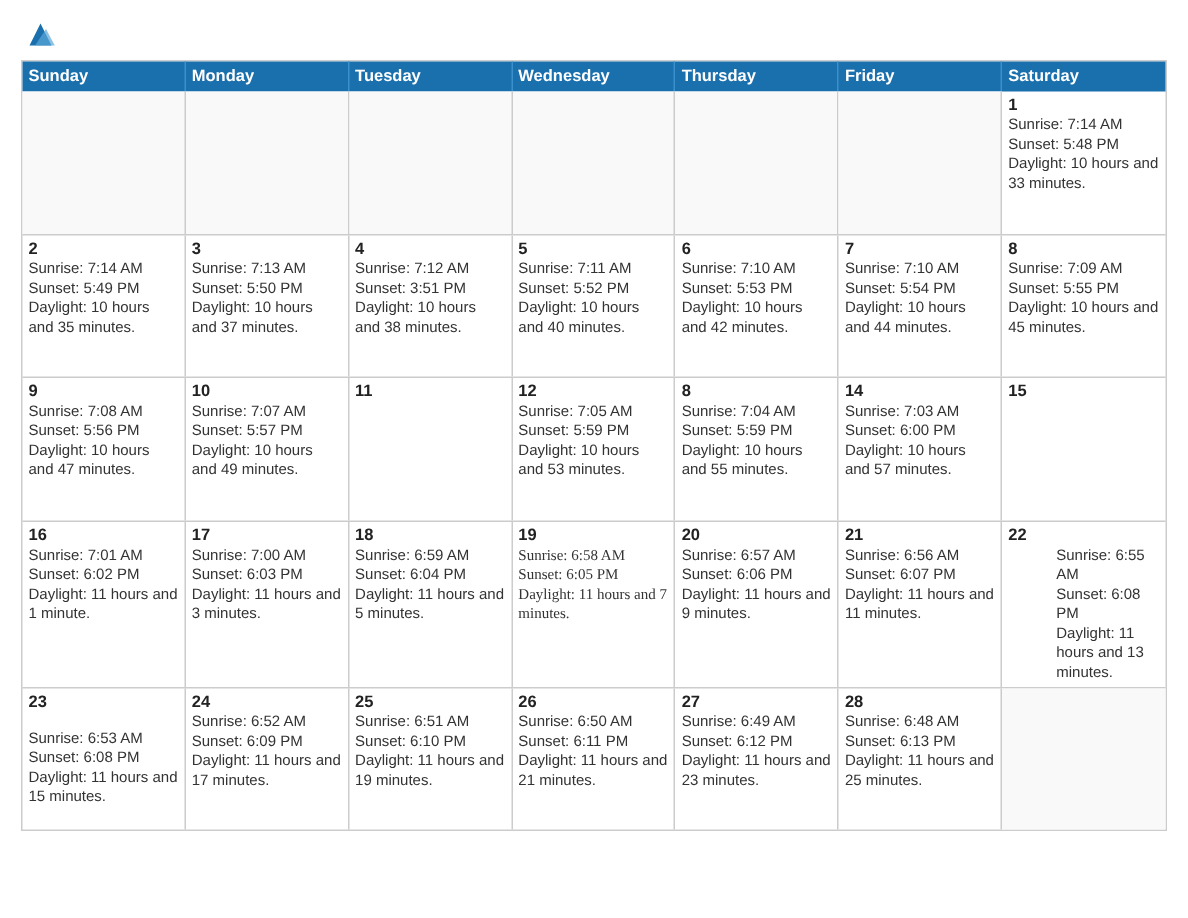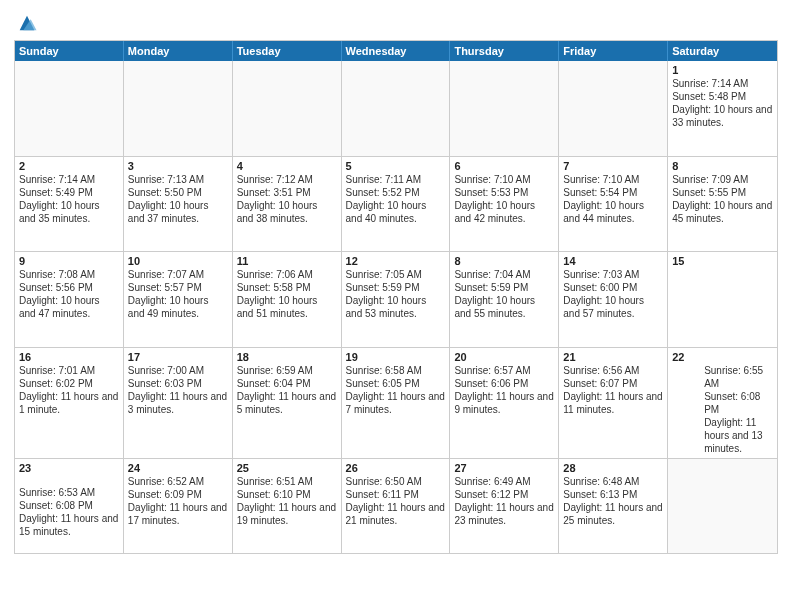--- a/index.html
+++ b/index.html
@@ -222,23 +222,20 @@
 Daylight: 10 hours and 47 minutes.</div>
           </div>
           <div class="cal-cell">
             <div class="day-num">10</div>
             <div class="cell-text" style="white-space: pre-line;">Sunrise: 7:07 AM
 Sunset: 5:57 PM
 Daylight: 10 hours and 49 minutes.</div>
           </div>
           <div class="cal-cell">
             <div class="day-num">11</div>
-            <div class="cell-text" style="white-space: pre-line;">Sunrise: 7:06 AM
-Sunset: 5:58 PM
-Daylight: 10 hours and 51 minutes.</div>
           </div>
           <div class="cal-cell">
             <div class="day-num">12</div>
             <div class="cell-text" style="white-space: pre-line;">Sunrise: 7:05 AM
 Sunset: 5:59 PM
 Daylight: 10 hours and 53 minutes.</div>
           </div>
           <div class="cal-cell">
             <div class="day-num">8</div>
             <div class="cell-text" style="white-space: pre-line;">Sunrise: 7:04 AM
@@ -269,21 +266,21 @@
 Daylight: 11 hours and 3 minutes.</div>
           </div>
           <div class="cal-cell">
             <div class="day-num">18</div>
             <div class="cell-text" style="white-space: pre-line;">Sunrise: 6:59 AM
 Sunset: 6:04 PM
 Daylight: 11 hours and 5 minutes.</div>
           </div>
           <div class="cal-cell">
             <div class="day-num">19</div>
-            <div class="cell-text" style="white-space: pre-line;">Sunrise: 6:58 AM
+            <div class="cell-text" style="white-space: pre-line; font-family: Liberation Serif, serif;">Sunrise: 6:58 AM
 Sunset: 6:05 PM
 Daylight: 11 hours and 7 minutes.</div>
           </div>
           <div class="cal-cell">
             <div class="day-num">20</div>
             <div class="cell-text" style="white-space: pre-line;">Sunrise: 6:57 AM
 Sunset: 6:06 PM
 Daylight: 11 hours and 9 minutes.</div>
           </div>
           <div class="cal-cell">

